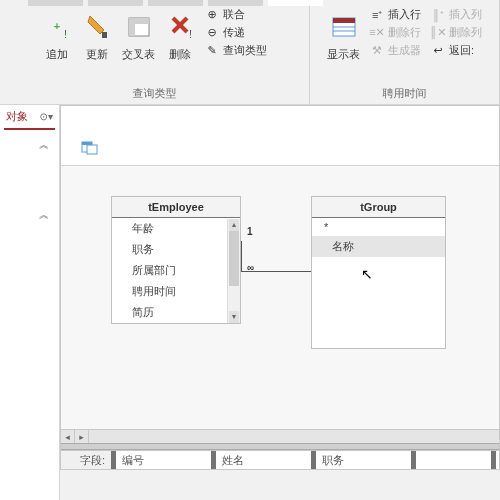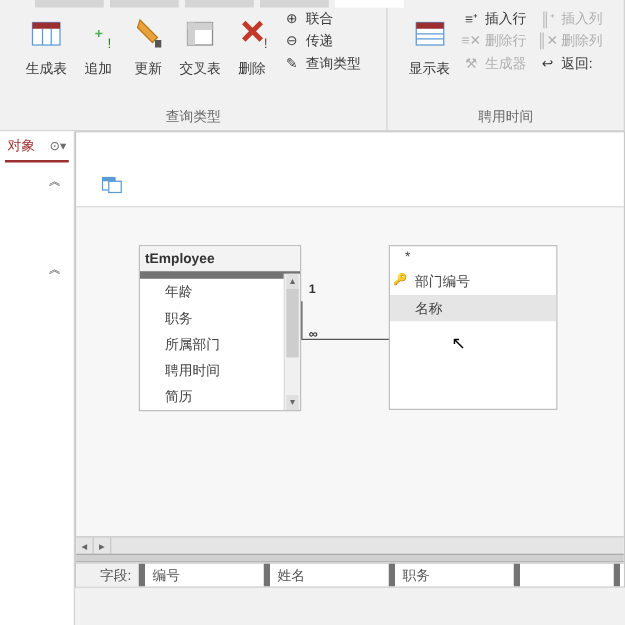--- a/index.html
+++ b/index.html
@@ -21,21 +21,21 @@
 .si-icon{width:14px;height:14px;display:inline-flex;align-items:center;justify-content:center}
 .left-pane{position:absolute;left:0;top:105px;bottom:0;width:60px;background:#fff;border-right:1px solid #d4d4d4}
 .lp-head{display:flex;align-items:center;justify-content:space-between;padding:4px 6px;color:#9b2f2f;font-size:13px}
 .lp-arrow{font-size:10px;color:#6a6a6a;cursor:pointer}
 .lp-chev{text-align:right;padding:8px 10px;color:#6a6a6a;font-size:10px;cursor:pointer}
 .canvas-wrap{position:absolute;left:60px;top:105px;right:0;bottom:30px;background:#e9e9e9;border:1px solid #c8c8c8}
 .canvas-head{height:60px;background:#fff;border-bottom:1px solid #d4d4d4;padding:35px 0 0 20px}
 .db-icon{width:18px;height:14px;display:inline-block}
 .canvas{position:absolute;top:60px;left:0;right:0;bottom:0;background:#f7f7f7;overflow:hidden}
 .tablebox{position:absolute;background:#fff;border:1px solid #bfbfbf;width:130px}
-.tablebox .thead{font-weight:bold;padding:4px;border-bottom:6px solid #737373;background:#f3f3f3;color:#333}
+.tablebox .thead{text-align:center;font-weight:bold;padding:4px;border-bottom:1px solid #737373;background:#f3f3f3;color:#333}
 .tablebox .tbody{max-height:140px;overflow:hidden}
 .trow{padding:3px 8px 3px 20px;color:#444;cursor:pointer;position:relative}
 .trow.sel{background:#e5e5e5}
 .trow.key::before{content:"🔑";position:absolute;left:3px;font-size:9px}
 .trow.star{padding-left:12px}
 .scrolltrack{position:absolute;right:0;top:22px;bottom:0;width:13px;background:#f0f0f0;border-left:1px solid #dcdcdc}
 .scrollthumb{position:absolute;top:0;left:1px;right:1px;height:55px;background:#cdcdcd}
 .scrollbtn{position:absolute;left:1px;right:1px;height:12px;background:#e0e0e0;font-size:8px;text-align:center;line-height:12px;color:#666}
 .link{position:absolute;border-top:1px solid #555;height:1px}
 .link-lbl{position:absolute;font-size:10px;color:#333;font-weight:bold}
@@ -60,31 +60,20 @@
   <div class="tab"></div>
   <div class="tab active"></div>
 </div>
 
 <div class="ribbon">
   <div class="rg" style="flex:0 0 310px">
     <div class="rg-row">
       <div class="btn">
         <span class="btn-icon lg">
             <svg width="26" height="30">
-              <rect x="2" y="6" width="22" height="18" fill="#fff" stroke="#5b9bd5"></rect>
-              <rect x="2" y="6" width="22" height="5" fill="#9b2f2f"></rect>
-              <line x1="10" y1="11" x2="10" y2="24" stroke="#5b9bd5"></line>
-              <line x1="17" y1="11" x2="17" y2="24" stroke="#5b9bd5"></line>
-            </svg>
-          </span>
-        <span class="btn-label">生成表</span>
-      </div>
-      <div class="btn">
-        <span class="btn-icon lg">
-            <svg width="26" height="30">
               <text x="13" y="18" text-anchor="middle" font-size="24" fill="#4caf50" font-weight="bold">+</text>
               <text x="20" y="26" font-size="14" fill="#2e7d32">!</text>
             </svg>
           </span>
         <span class="btn-label">追加</span>
       </div>
       <div class="btn">
         <span class="btn-icon lg">
             <svg width="26" height="30">
               <path d="M6 4 L20 18 L16 22 L4 10 Z" fill="#e8a33d" stroke="#b8791b"></path>
@@ -208,23 +197,23 @@
         <div class="trow">简历</div>
       </div>
       <div class="scrolltrack">
         <div class="scrollbtn" style="top:0">▴</div>
         <div class="scrollthumb" style="top:12px"></div>
         <div class="scrollbtn" style="bottom:0">▾</div>
       </div>
     </div>
 
     <div class="tablebox" style="left:250px;top:30px;width:135px">
+      <div class="thead">tGroup</div>
       <div class="tbody" style="min-height:130px">
         <div class="trow star">*</div>
-        <div class="trow key">部门编号</div>
         <div class="trow sel">名称</div>
       </div>
     </div>
 
     <div class="link" style="left:180px;top:105px;width:70px"></div>
     <div class="link" style="left:180px;top:75px;width:1px;height:30px;border-top:none;border-left:1px solid #555"></div>
     <span class="link-lbl" style="left:186px;top:60px">1</span>
     <span class="link-lbl" style="left:186px;top:96px">∞</span>
 
     <span class="cursor" style="left:300px;top:100px">↖</span>

